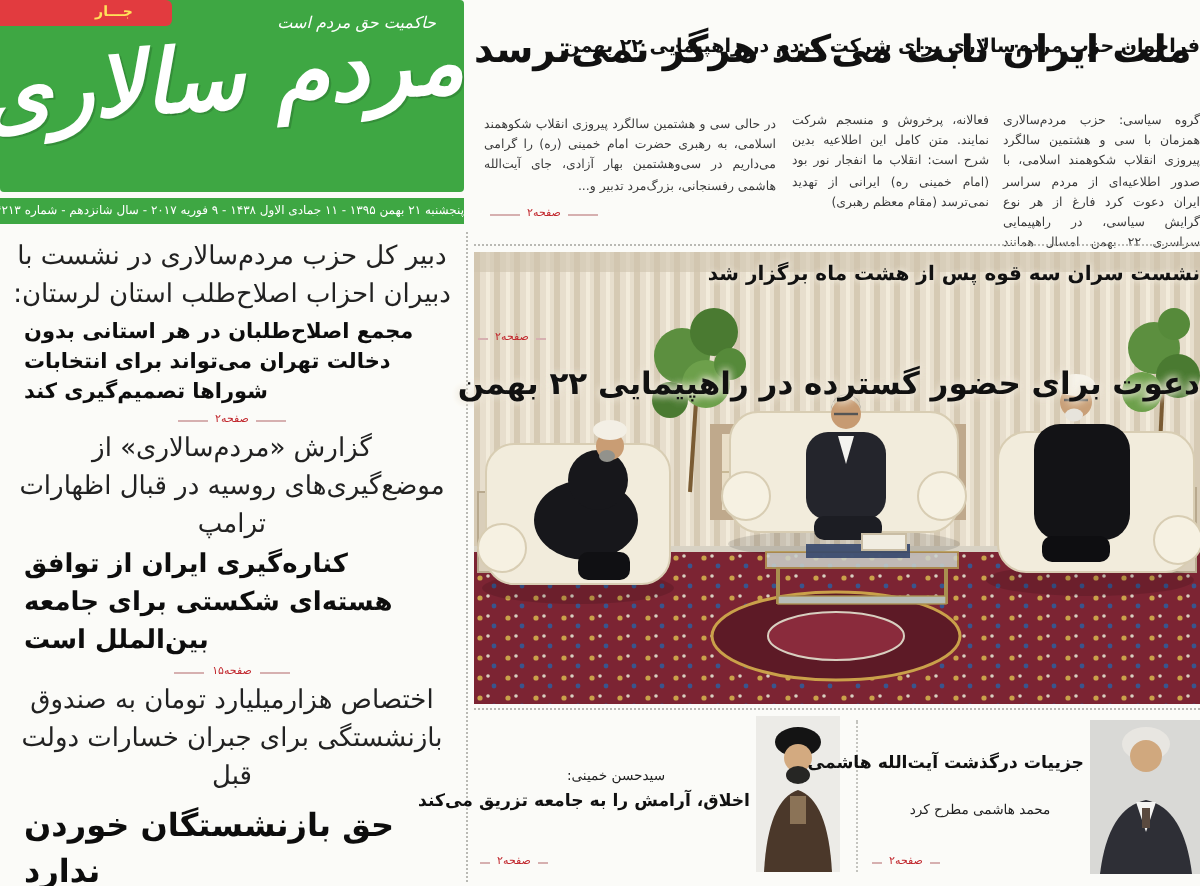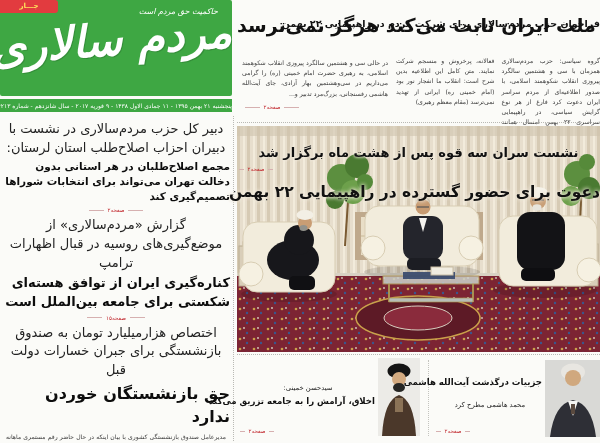--- a/index.html
+++ b/index.html
@@ -1,21 +1,21 @@
 <!DOCTYPE html>
 <html lang="fa"><head>
 <meta charset="utf-8">
 <style>
   html,body{margin:0;padding:0;background:#888;}
   #page{position:relative;width:600px;height:443px;margin:0 auto;background:#fbfbf8;
         font-family:"DejaVu Sans",sans-serif;direction:rtl;overflow:hidden;color:#111;}
   
   .nameplate{position:absolute;left:0;top:0;width:232px;height:96px;background:#3ea743;border-radius:2px;font-style:italic;}
   .ribbon{position:absolute;left:0;top:0;width:58px;height:13px;background:#e23b3f;border-radius:0 3px 3px 0;
-          color:#ffe25a;font-size:7px;font-weight:bold;text-align:center;line-height:13px;overflow:hidden;}
+          color:#ffe25a;font-size:7px;font-weight:bold;text-align:center;line-height:13px;overflow:hidden;padding-left:28px;}
   .slogan{position:absolute;top:7px;right:14px;color:#fff;font-size:8px;letter-spacing:0.2px;}
   .paper-title{position:absolute;top:14px;left:0;width:100%;text-align:center;color:#fff;
                font-size:44px;font-weight:bold;transform:rotate(-4deg);letter-spacing:-2px;
                text-shadow:1px 1px 0 rgba(0,0,0,.15);white-space:nowrap;}
   .dateline{position:absolute;left:0;top:99px;width:232px;height:13px;background:#3ea743;color:#fff;
             font-size:6px;line-height:13px;text-align:center;white-space:nowrap;overflow:hidden;letter-spacing:-0.2px;}
   
   .top-kicker{position:absolute;left:237px;top:18px;width:363px;text-align:right;font-size:9.5px;font-weight:bold;}
   .top-headline{position:absolute;left:237px;top:14px;width:363px;text-align:left;font-size:19px;
                 font-weight:bold;white-space:nowrap;letter-spacing:-0.5px;}
@@ -28,28 +28,28 @@
   .pmark::before,.pmark::after{content:"";width:15px;border-top:1px solid #d6b0b0;}
   .pmark.abs{position:absolute;}
   
   .vsep{position:absolute;left:233px;top:116px;bottom:2px;border-left:1px dotted #b9b9b4;}
   .hsep-photo{position:absolute;left:237px;top:122px;width:363px;border-top:1px dotted #b9b9b4;}
   .hsep-bottom{position:absolute;left:237px;top:354px;width:363px;border-top:1px dotted #b9b9b4;}
   .vsep-bottom{position:absolute;left:428px;top:360px;height:76px;border-left:1px dotted #c4c4bf;}
   
   .photo-wrap{position:absolute;left:237px;top:126px;width:363px;height:226px;}
   .photo-wrap svg{position:absolute;left:0;top:0;}
-  .photo-kicker{position:absolute;left:0;top:19px;width:100%;text-align:center;font-size:13px;font-weight:bold;
+  .photo-kicker{position:absolute;left:0;top:6px;width:100%;text-align:right;font-size:10px;font-weight:bold;
                 text-shadow:0 0 3px #efe8da,0 0 3px #efe8da;}
   .photo-headline{position:absolute;left:0;top:17px;width:100%;text-align:center;font-size:15.5px;font-weight:bold;
                   white-space:nowrap;text-shadow:0 0 4px #efe8da,0 0 4px #efe8da;letter-spacing:-0.4px;margin-top:40px;}
   
   .left-col{position:absolute;left:0;top:117px;width:232px;}
   .kicker{font-size:13px;text-align:center;color:#222;margin:3px 4px 1px;line-height:1.45;}
-  .hl{font-weight:bold;text-align:right;color:#0d0d0d;margin:1px 2px;line-height:1.45;}
+  .hl{font-weight:bold;text-align:left;color:#0d0d0d;margin:1px 12px;line-height:1.45;}
   .hl.h-shora{font-size:10.5px;}
   .hl.h-nuke{font-size:13px;letter-spacing:-0.3px;}
   .hl.h-pension{font-size:16px;margin-top:2px;}
   .body-text{font-size:6.1px;line-height:1.6;text-align:justify;color:#3b3b3b;margin:4px 6px 2px;}
   .left-col .pmark{margin:3px 0 2px;}
   
   .b-kicker{position:absolute;font-size:6.8px;text-align:center;color:#222;}
   .b-headline{position:absolute;font-weight:bold;text-align:right;white-space:nowrap;}
   .portrait{position:absolute;}
 </style>

